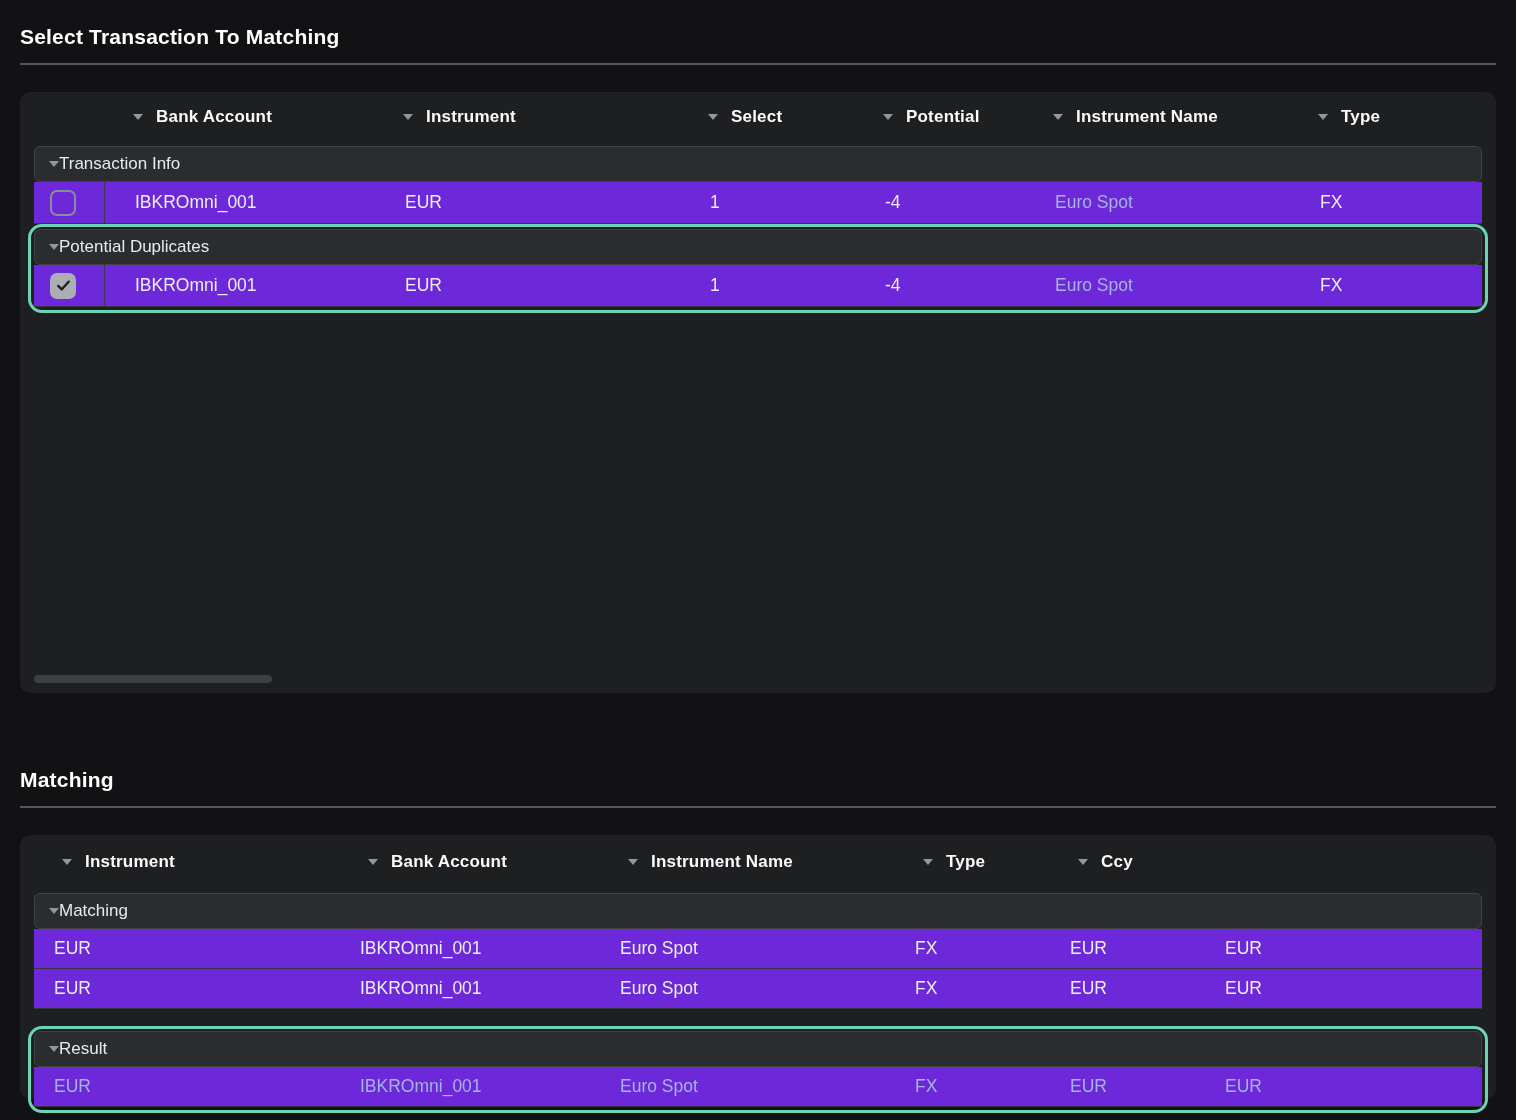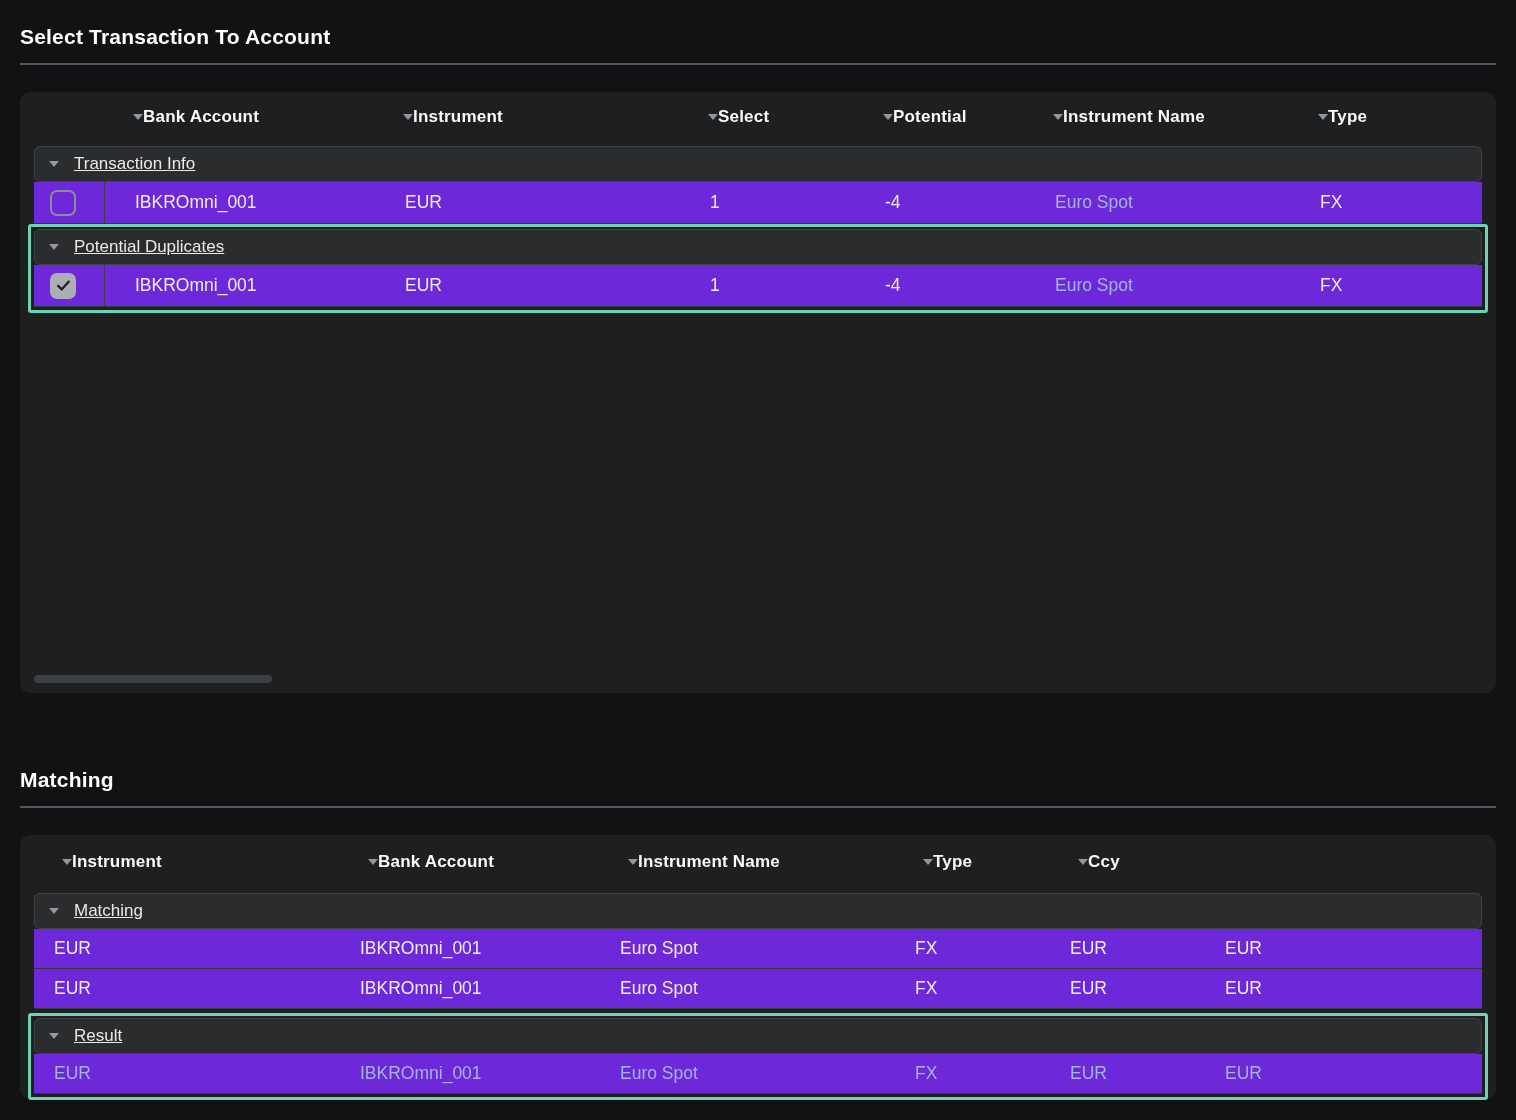--- a/index.html
+++ b/index.html
@@ -25,43 +25,43 @@
   .panel1 { height:601px; }
   .panel2 { height:264px; }
 
   .grid-row { display:grid; align-items:center; }
   .t1 .grid-row { grid-template-columns:71px 270px 305px 175px 170px 265px 1fr; }
   .t2 .grid-row { grid-template-columns:306px 260px 295px 155px 155px 1fr; }
 
   .thead { height:50px; margin:0 14px; }
   .t2 .thead { height:54px; }
   .th {
-    display:flex; align-items:center; padding-left:28px;
+    display:flex; align-items:center; gap:13px; padding-left:28px;
     font-size:17px; font-weight:bold; color:#FAFAFB; letter-spacing:.2px;
     cursor:pointer; height:100%;
   }
 
   .tri {
     width:0; height:0; flex:0 0 auto;
     border-left:5.5px solid transparent; border-right:5.5px solid transparent;
     border-top:6.5px solid #94979A;
   }
 
   .group { margin:0 14px; }
   .group.first { margin-top:4px; }
   .group.outlined {
-    margin:0 8px; border:3px solid #6ED3B2; border-radius:3px;
+    margin:0 8px; border:3px solid #6ED3B2; border-radius:14px;
     padding:2px 3px 3px;
   }
-  .t2 .group.outlined { margin-top:4px; }
+  .t2 .group.outlined { margin-top:17px; }
 
   .band {
     height:36px; background:#2A2C2E; border:1px solid #404346; border-radius:6px;
-    display:flex; align-items:center; gap:15px; padding-left:14px;
-    font-size:17px; color:#E8E9EA; cursor:pointer;text-decoration:underline;
+    display:flex; align-items:center; padding-left:14px;
+    font-size:17px; color:#E8E9EA; cursor:pointer;
   }
   .row {
     height:42px; background:#6d28d9; border-bottom:1px solid #35383B;
   }
   .t2 .row { height:40px; }
   .cell {
     display:flex; align-items:center; height:100%;
     font-size:17.5px; color:#EDEEEF; padding-left:30px;
   }
   .t2 .cell { padding-left:20px; }
@@ -79,21 +79,21 @@
 
   .scrollbar {
     position:absolute; left:14px; bottom:10px; width:238px; height:8px;
     border-radius:4px; background:#3D4043; cursor:pointer;
   }
 </style>
 </head>
 <body>
 
 <div class="section">
-  <div class="section-title title-1">Select Transaction To Account</div>
+  <div class="section-title title-1">Select Transaction To Matching</div>
   <div class="hr"></div>
 
   <div class="panel panel1 t1">
     <div class="thead grid-row">
       <div></div>
       <div class="th">
         <span class="tri"></span>
         <span>Bank Account</span>
       </div>
       <div class="th">

